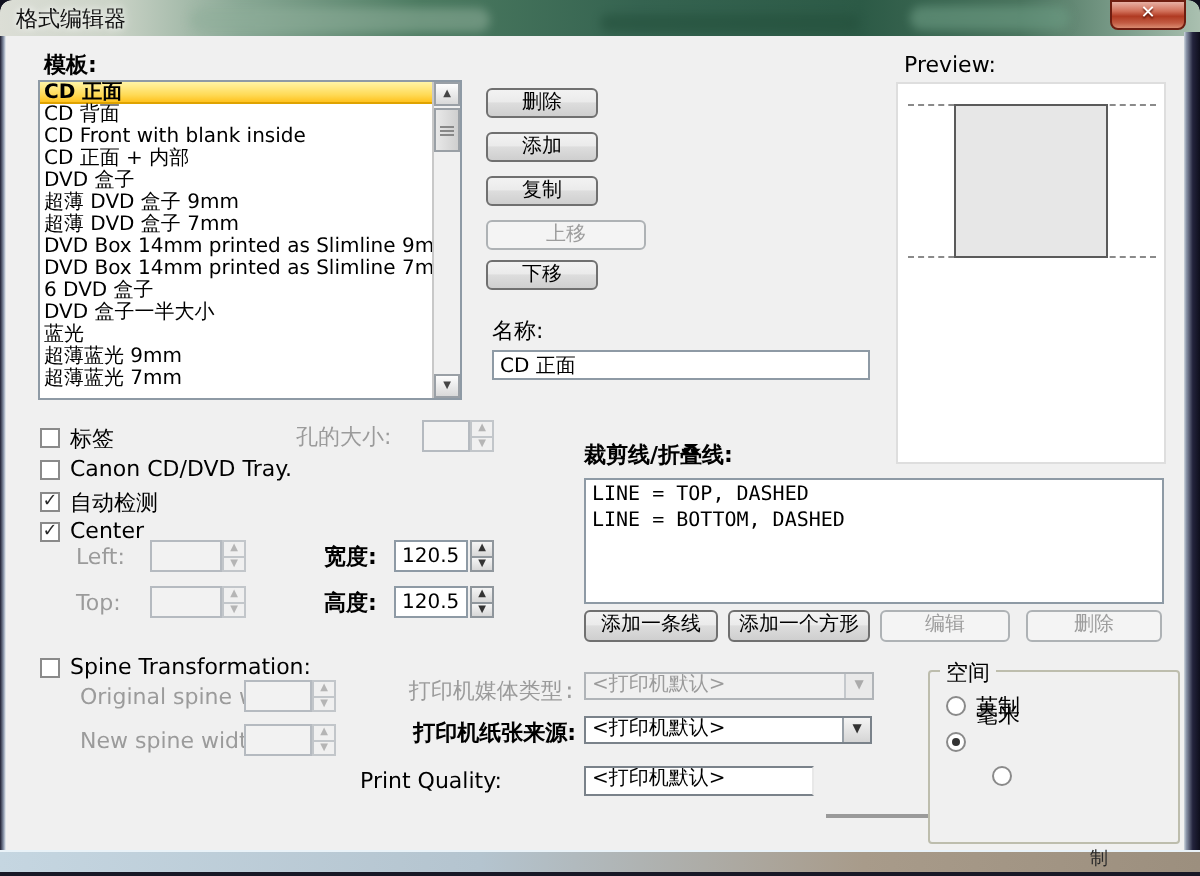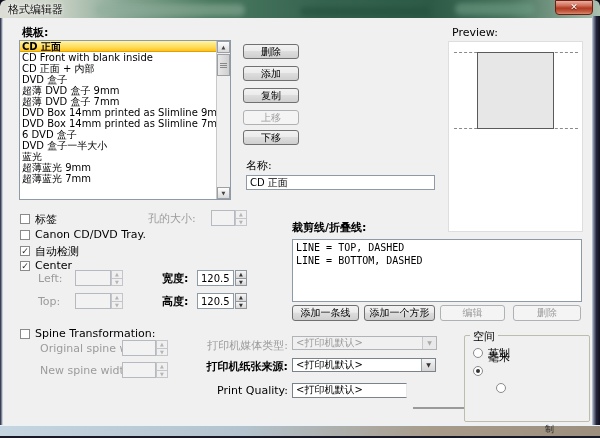--- a/index.html
+++ b/index.html
@@ -77,20 +77,21 @@
   <span id="title-text">格式编辑器</span>
   <div id="close-btn"><span>✕</span></div>
 
   <div id="client"></div>
   <div id="border-left"></div>
   <div id="border-right"></div>
 
   <span class="lbl" style="left:22px;top:25px;font-weight:bold;">模板:</span>
   <div id="tpl-list">
     <div class="li sel">CD 正面</div>
+    <div class="li">CD 背面</div>
     <div class="li">CD Front with blank inside</div>
     <div class="li">CD 正面 + 内部</div>
     <div class="li">DVD 盒子</div>
     <div class="li">超薄 DVD 盒子 9mm</div>
     <div class="li">超薄 DVD 盒子 7mm</div>
     <div class="li">DVD Box 14mm printed as Slimline 9mm</div>
     <div class="li">DVD Box 14mm printed as Slimline 7mm</div>
     <div class="li">6 DVD 盒子</div>
     <div class="li">DVD 盒子一半大小</div>
     <div class="li">蓝光</div>
@@ -99,21 +100,21 @@
     <div id="tpl-scroll">
       <div class="sc-btn" style="top:0;"><span>▲</span></div>
       <div id="sc-thumb"></div>
       <div class="sc-btn" style="bottom:0;"><span>▼</span></div>
     </div>
   </div>
 
   <div class="btn" style="left:243px;top:44px;width:56px;height:15px;line-height:13px;">删除</div>
   <div class="btn" style="left:243px;top:66px;width:56px;height:15px;line-height:13px;">添加</div>
   <div class="btn" style="left:243px;top:88px;width:56px;height:15px;line-height:13px;">复制</div>
-  <div class="btn dis" style="left:243px;top:110px;width:56px;height:15px;line-height:13px;">上移</div>
+  <div class="btn dis" style="left:243px;top:110px;width:80px;height:15px;line-height:13px;">上移</div>
   <div class="btn" style="left:243px;top:130px;width:56px;height:15px;line-height:13px;">下移</div>
 
   <span class="lbl" style="left:246px;top:158px;">名称:</span>
   <input class="tbox" style="left: 246px; top: 175px; width: 189px; height: 15px;" value="CD 正面">
 
   <span class="lbl" style="left:452px;top:26px;">Preview:</span>
   <div id="preview-panel"></div>
   <div class="dash" style="left:454px;top:52px;width:124px;"></div>
   <div class="dash" style="left:454px;top:128px;width:124px;"></div>
   <div id="pv-square"></div>
@@ -178,31 +179,31 @@
   <span class="lbl bold" style="left:292px;top:220px;">裁剪线/折叠线:</span>
   <div id="trim-list">
     <div>LINE = TOP, DASHED</div>
     <div>LINE = BOTTOM, DASHED</div>
   </div>
   <div class="btn" style="left:292px;top:305px;width:67px;height:16px;line-height:14px;">添加一条线</div>
   <div class="btn" style="left:364px;top:305px;width:71px;height:16px;line-height:14px;">添加一个方形</div>
   <div class="btn dis" style="left:440px;top:305px;width:65px;height:16px;line-height:14px;">编辑</div>
   <div class="btn dis" style="left:513px;top:305px;width:68px;height:16px;line-height:14px;">删除</div>
 
-  <span class="lbl dis" style="left:180px;top:338px;width:108px;text-align:right;">打印机媒体类型:</span>
+  <span class="lbl dis" style="left:180px;top:338px;width:108px;text-align:right;font-family:Liberation Mono, monospace;">打印机媒体类型:</span>
   <div class="combo dis" style="left:292px;top:336px;width:145px;height:14px;">
     <span class="combo-text">&lt;打印机默认&gt;</span>
     <span class="combo-arrow">▼</span>
   </div>
   <span class="lbl bold" style="left:180px;top:359px;width:108px;text-align:right;">打印机纸张来源:</span>
   <div class="combo" style="left:292px;top:358px;width:144px;height:14px;">
     <span class="combo-text">&lt;打印机默认&gt;</span>
     <span class="combo-arrow">▼</span>
   </div>
-  <span class="lbl" style="left:180px;top:384px;width:108px;text-align:right;">Print Quality:</span>
+  <span class="lbl" style="left:180px;top:384px;width:108px;">Print Quality:</span>
   <div class="combo" style="left:292px;top:383px;width:115px;height:15px;border-right-color:#e8e8e8;">
     <span class="combo-text">&lt;打印机默认&gt;</span>
   </div>
   <div class="artifact" style="left:413px;top:407px;width:52px;height:2px;background:#9a9a9a;"></div>
 
   <div id="units-box"></div>
   <span id="units-title" class="lbl">空间</span>
   <div class="radio" style="left:473px;top:348px;"></div>
   <span class="lbl" style="left:488px;top:346px;">英制</span>
   <div class="radio on" style="left:473px;top:366px;"></div>

